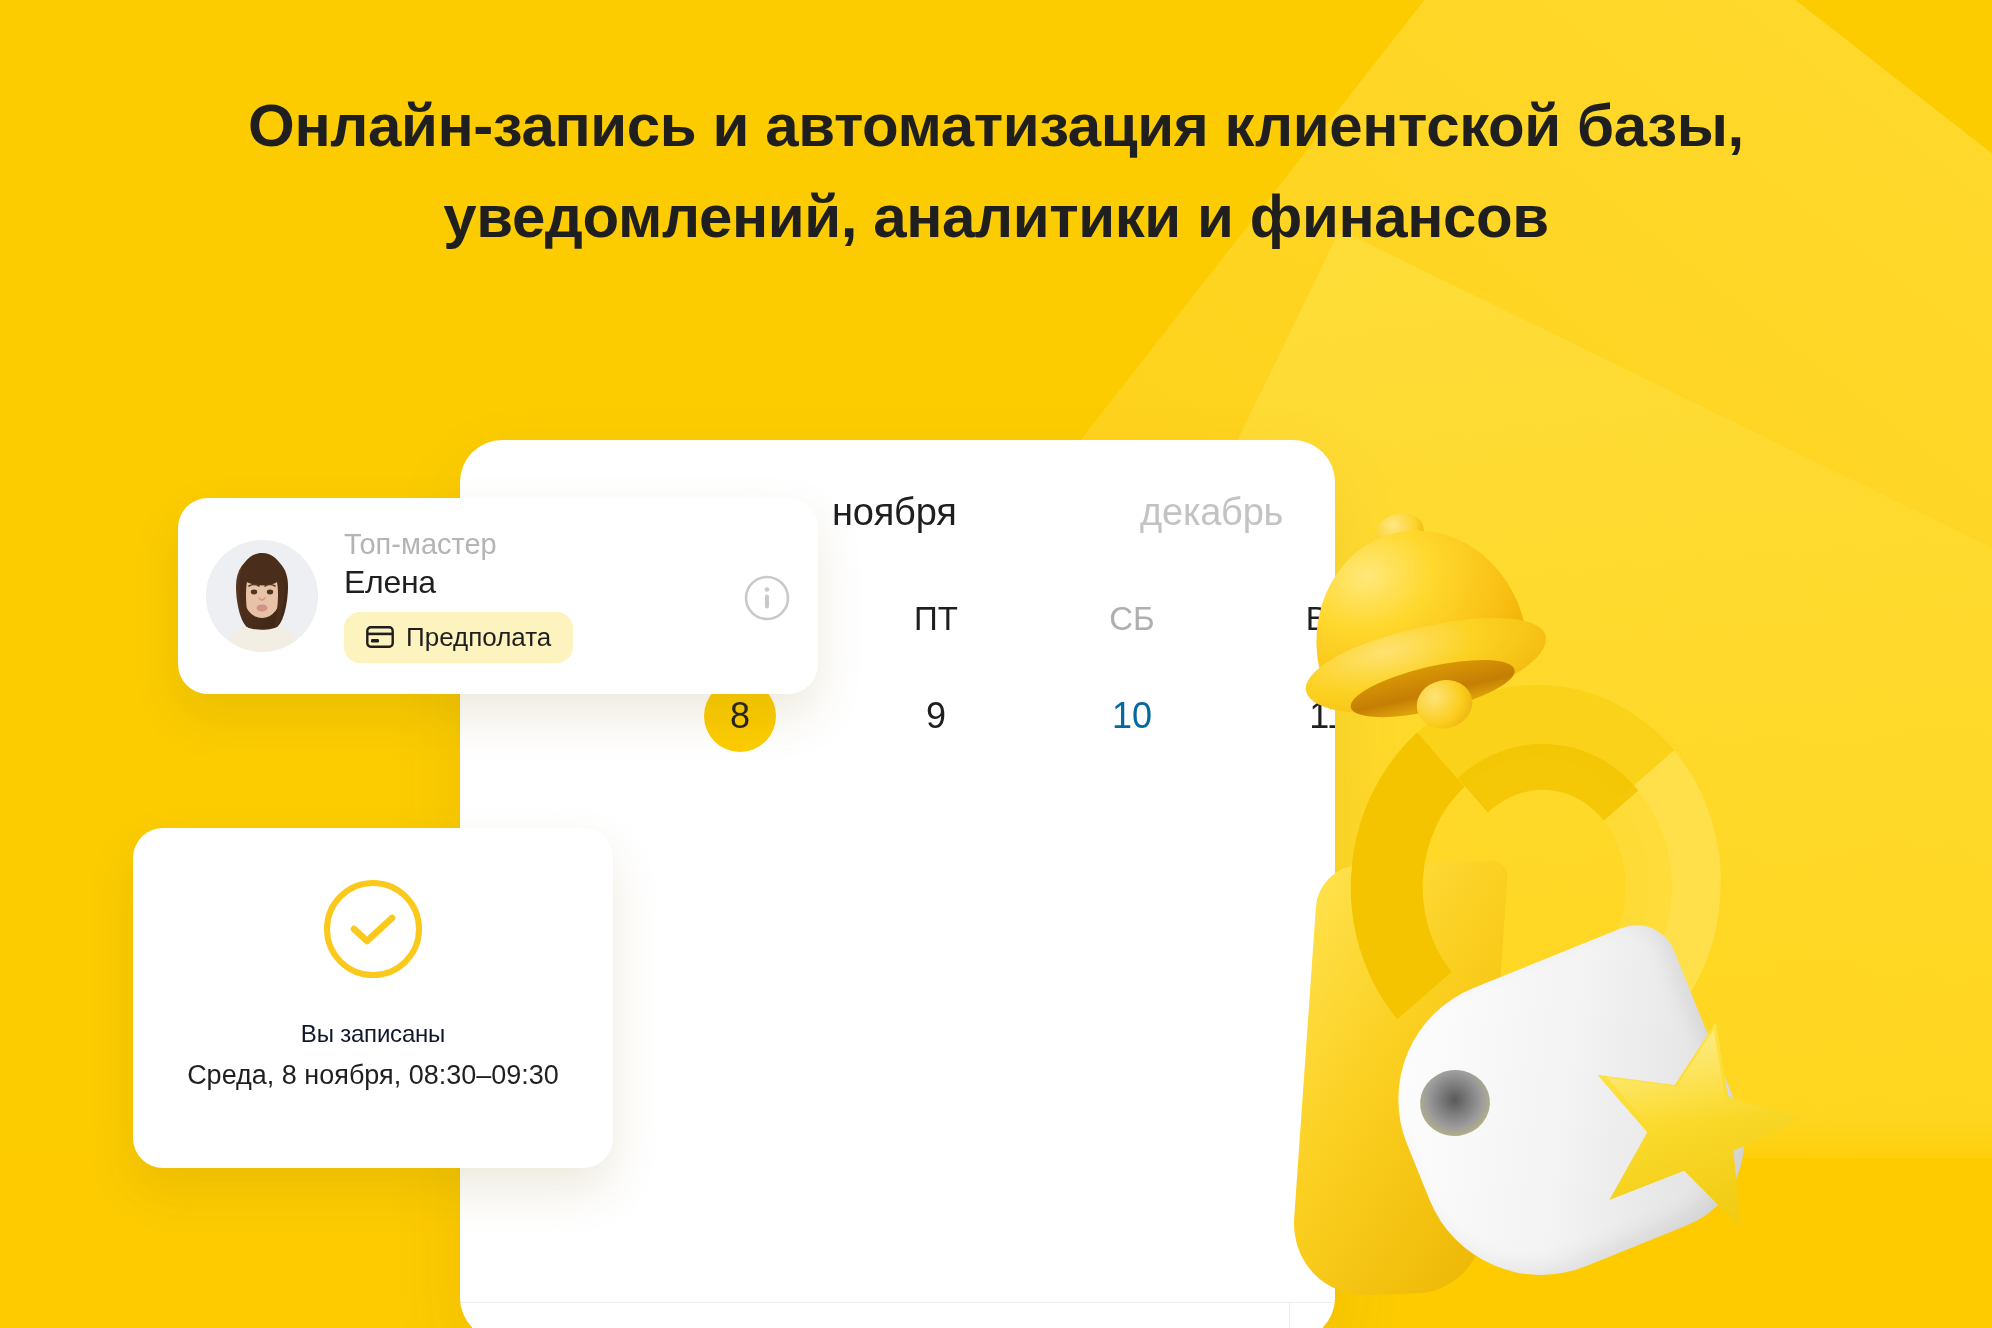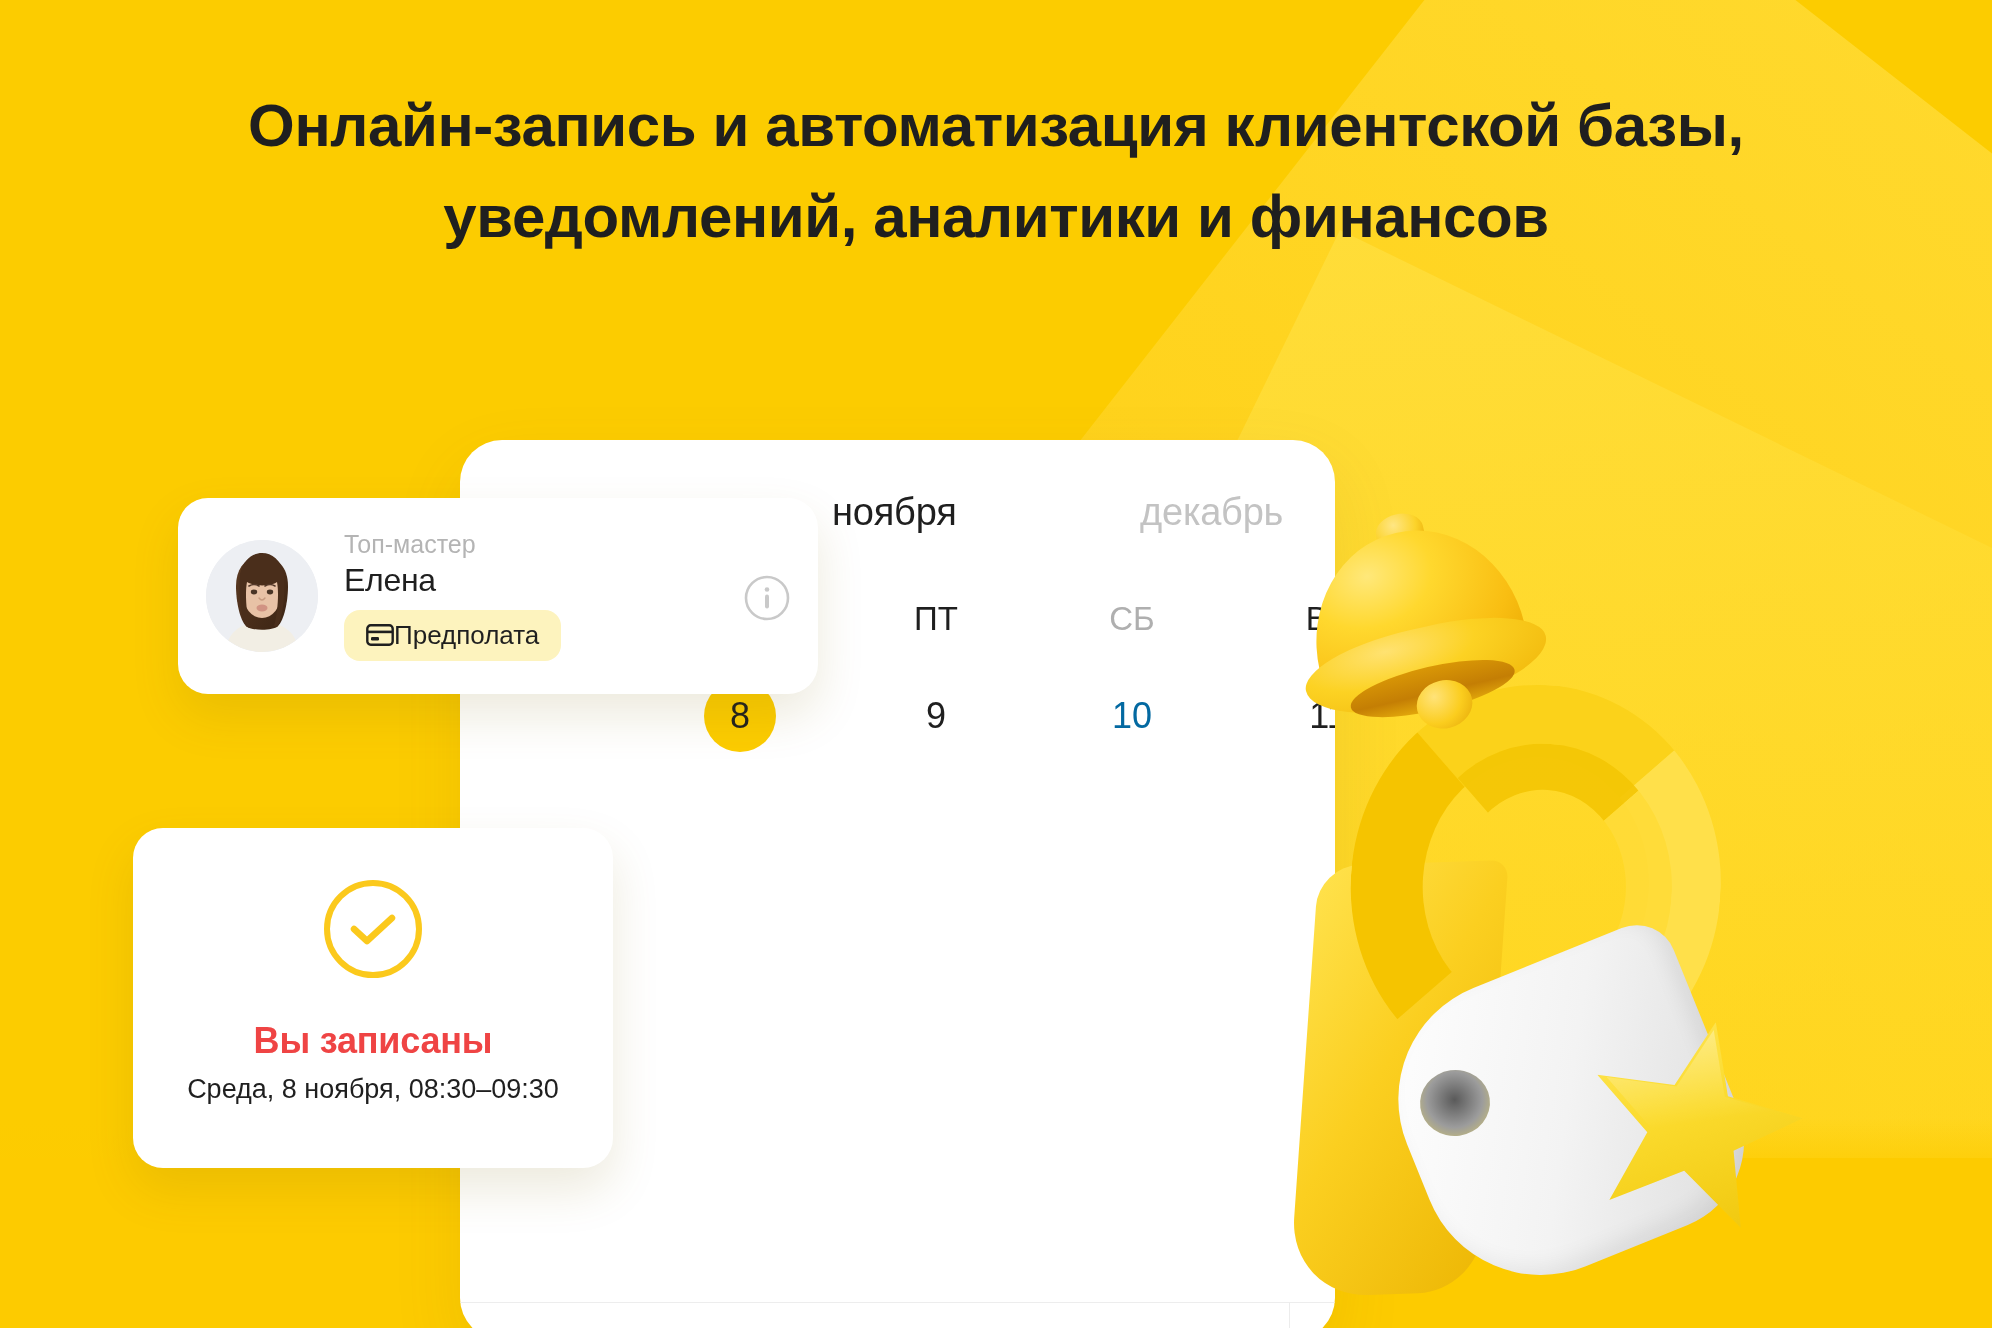--- a/index.html
+++ b/index.html
@@ -227,24 +227,24 @@
     padding: 0 28px 0 28px;
   }
   .avatar {
     width: 112px; height: 112px; border-radius:50%;
     flex: 0 0 112px;
     overflow:hidden; position:relative;
     background:#ECEEF2;
   }
   .avatar svg { display:block; width:112px; height:112px; }
   .profile-text { margin-left: 26px; flex:1; }
-  .role { font-size:25px; color:#B4B4B4; line-height:1.1; }
+  .role { font-size:29px; color:#B4B4B4; line-height:1.1; }
   .pname { font-size:32px; color:#1F1F1F; font-weight:400; line-height:1.22; margin-top:2px; letter-spacing:-.3px;}
   .badge {
-    display:inline-flex; align-items:center; 
+    display:inline-flex; align-items:center; gap:12px;
     background:#FDF3BE; border-radius:16px;
     padding: 10px 22px; margin-top:10px;
     font-size:26px; color:#1F1F1F;
   }
   .badge svg { display:block; }
   .info-icon {
     flex:0 0 46px; width:46px; height:46px; margin-left: 10px; margin-top:4px;
   }
   .info-icon svg { display:block; }
 
@@ -257,21 +257,21 @@
     display:flex; flex-direction:column; align-items:center;
     padding-top: 52px;
   }
   .check-circle {
     width: 98px; height: 98px; border-radius:50%;
     border: 6px solid #FBC91C;
     display:flex; align-items:center; justify-content:center;
   }
   .check-circle svg { display:block; }
   .confirm-title {
-    margin-top: 42px; font-size:36px; color:#ef4444; letter-spacing:-.2px;font-weight:bold;
+    margin-top: 42px; font-size:24px; color:#0f172a; letter-spacing:-.2px;
   }
   .confirm-sub {
     margin-top: 12px; font-size:27px; color:#1F1F1F;
   }
 </style>
 </head>
 <body>
 
 <div id="stage">
 

